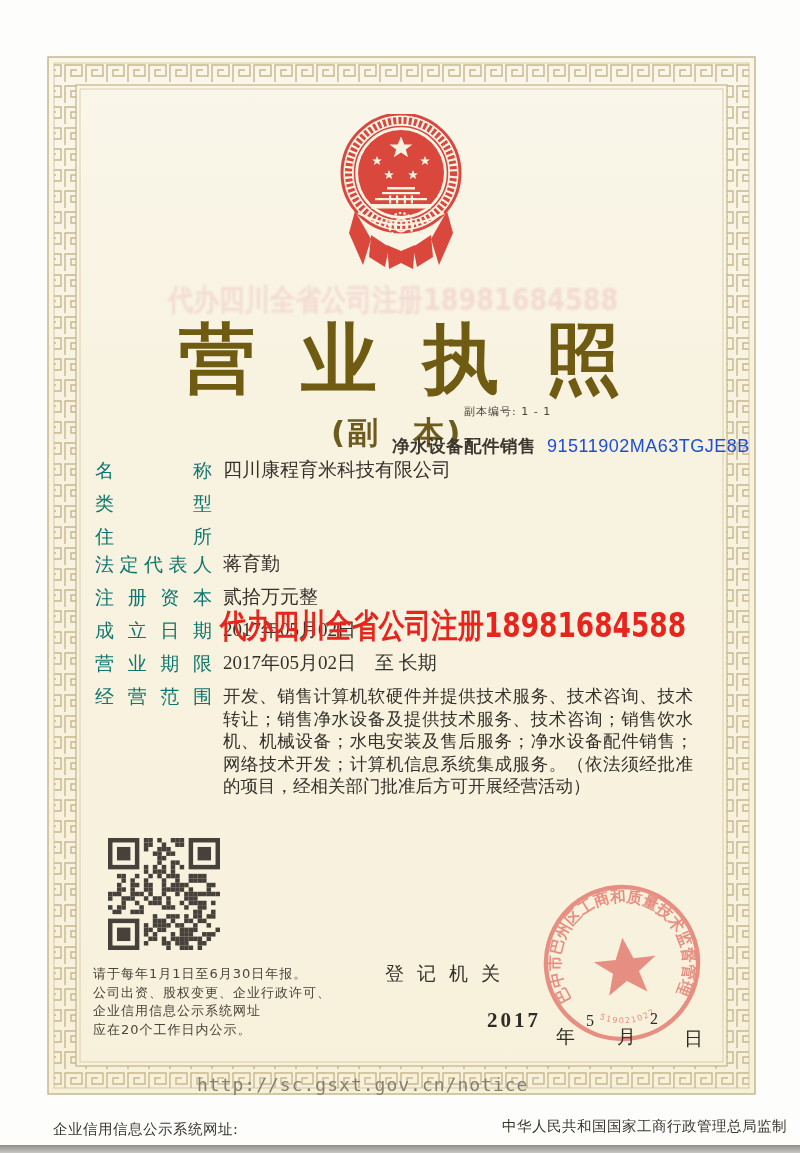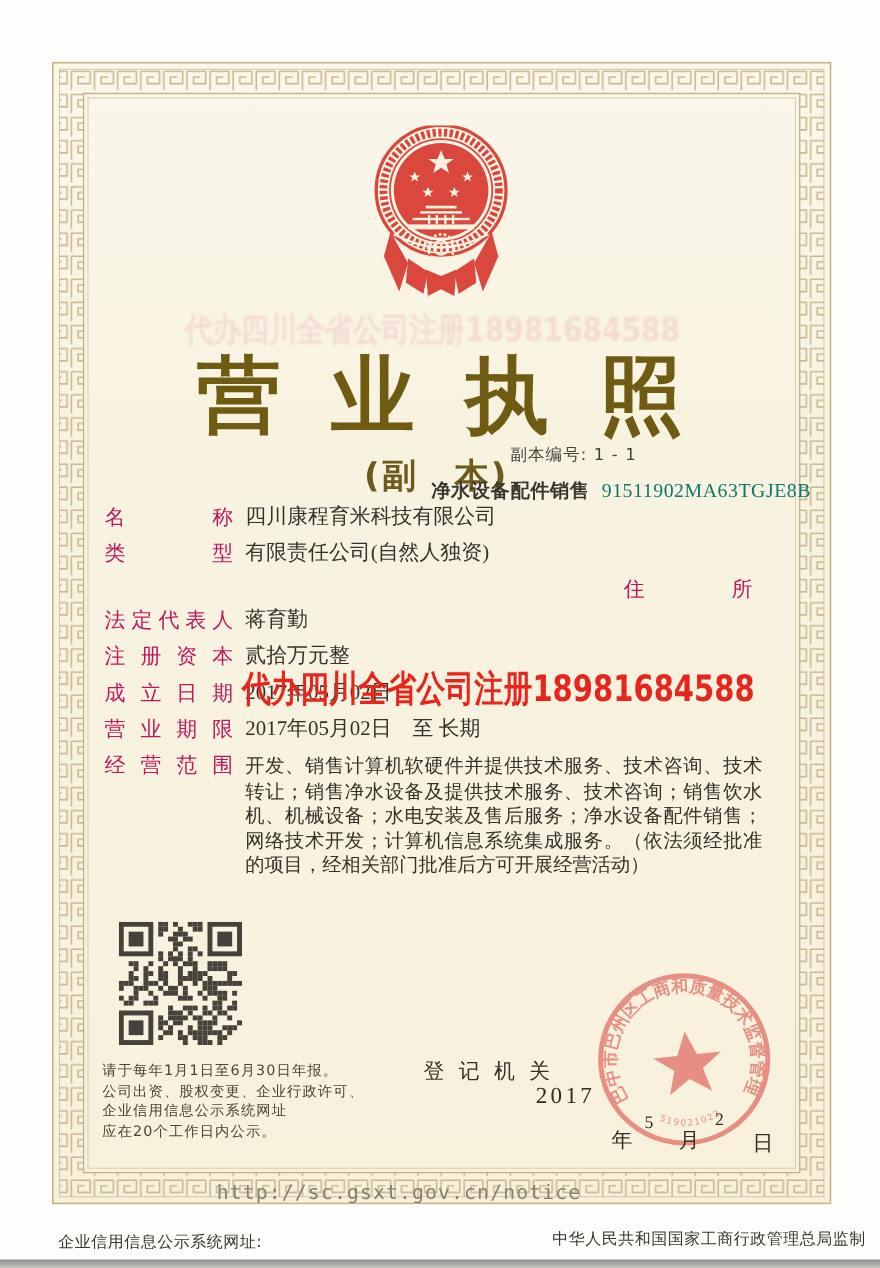--- a/index.html
+++ b/index.html
@@ -30,48 +30,48 @@
   .wm-ghost{
     left:168px;top:280px;font-family:"DejaVu Sans",sans-serif;font-weight:bold;
     font-size:30px;color:rgba(225,120,150,0.20);transform:scaleX(0.85);
     transform-origin:left center;white-space:nowrap;filter:blur(1px);
   }
   .copy-label{
     left:331px;top:412px;font-family:"DejaVu Sans",sans-serif;
     font-weight:bold;font-size:31px;color:#6d5a1d;white-space:nowrap;letter-spacing:2px;
   }
   .copy-number{
-    left:464px;top:404px;font-size:15px;color:#46423a;letter-spacing:1px;
+    left:464px;top:404px;font-size:11px;color:#46423a;letter-spacing:1px;
     font-family:"DejaVu Sans","Liberation Sans",sans-serif;
   }
   .credit-line{
     left:392px;top:434px;white-space:nowrap;
   }
   .credit-label{
     font-family:"DejaVu Sans","Liberation Sans",sans-serif;
     font-size:17.5px;font-weight:600;color:#3b372e;letter-spacing:0.5px;
   }
   .credit-code{
-    font-family:Liberation Serif, serif;
-    font-size:18px;color:#0f766e;letter-spacing:0.5px;margin-left:7px;
+    font-family:Liberation Sans, sans-serif;
+    font-size:18px;color:#1d4ed8;letter-spacing:0.5px;margin-left:7px;
   }
   
   .fields{left:95px;top:459px;width:600px;}
   .f-row{display:flex;margin-bottom:11px;}
   .f-label{
     width:117px;min-width:117px;margin-right:11px;
-    font-size:19px;line-height:22px;color:#be185d;
+    font-size:19px;line-height:22px;color:#0f766e;
     text-align:justify;text-align-last:justify;
     font-family:"DejaVu Sans","Liberation Sans",sans-serif;font-weight:500;
   }
   .f-value{
     font-size:19px;line-height:22px;color:#34312b;width:470px;
   }
   .f-row.address .f-value{line-height:20px;}
-  .f-row.address{margin-bottom:6px;justify-content:flex-end;}
+  .f-row.address{margin-bottom:6px;}
   .f-row.scope .f-value{font-size:17.5px;line-height:22.5px;text-align:justify;}
   
   .watermark{
     left:220px;top:604px;font-family:"DejaVu Sans","Liberation Sans",sans-serif;
     font-weight:bold;font-size:33px;color:#e8251d;white-space:nowrap;
     transform:scaleX(0.80);transform-origin:left center;letter-spacing:0;
   }
   
   .qr{left:108px;top:838px;width:112px;height:112px;}
   
@@ -81,21 +81,21 @@
   }
   
   .reg-auth{
     left:385px;top:961px;font-size:19px;letter-spacing:13px;color:#35312a;
     font-family:"DejaVu Sans","Liberation Sans",sans-serif;white-space:nowrap;
   }
   
   .seal{left:537px;top:878px;width:170px;height:170px;transform:rotate(-6deg);}
   
   .dt{position:absolute;color:#2f2c26;font-family:"Liberation Serif","DejaVu Serif",serif;}
-  .dt-year{left:487px;top:984px;font-size:21px;letter-spacing:3px;}
+  .dt-year{left:487px;top:1008px;font-size:21px;letter-spacing:3px;font-weight:bold;}
   .dt-y{left:556px;top:1024px;font-size:19px;}
   .dt-mnum{left:586px;top:1012px;font-size:16px;}
   .dt-m{left:617px;top:1024px;font-size:19px;}
   .dt-dnum{left:650px;top:1010px;font-size:16px;}
   .dt-d{left:684px;top:1026px;font-size:19px;}
   
   .url{
     left:197px;top:1074px;font-family:"DejaVu Sans Mono","Liberation Mono",monospace;
     font-size:18px;color:#867f70;letter-spacing:1px;z-index:5;
   }
@@ -184,21 +184,20 @@
     <span class="credit-code">91511902MA63TGJE8B</span>
   </div>
 
   <div class="abs fields">
     <div class="f-row">
       <div class="f-label">名称</div>
       <div class="f-value">四川康程育米科技有限公司</div>
     </div>
     <div class="f-row">
       <div class="f-label">类型</div>
-      <div class="f-value">有限责任公司(自然人独资)</div>
     </div>
     <div class="f-row address">
       <div class="f-label">住所</div>
     </div>
     <div class="f-row">
       <div class="f-label">法定代表人</div>
       <div class="f-value">蒋育勤</div>
     </div>
     <div class="f-row">
       <div class="f-label">注册资本</div>

